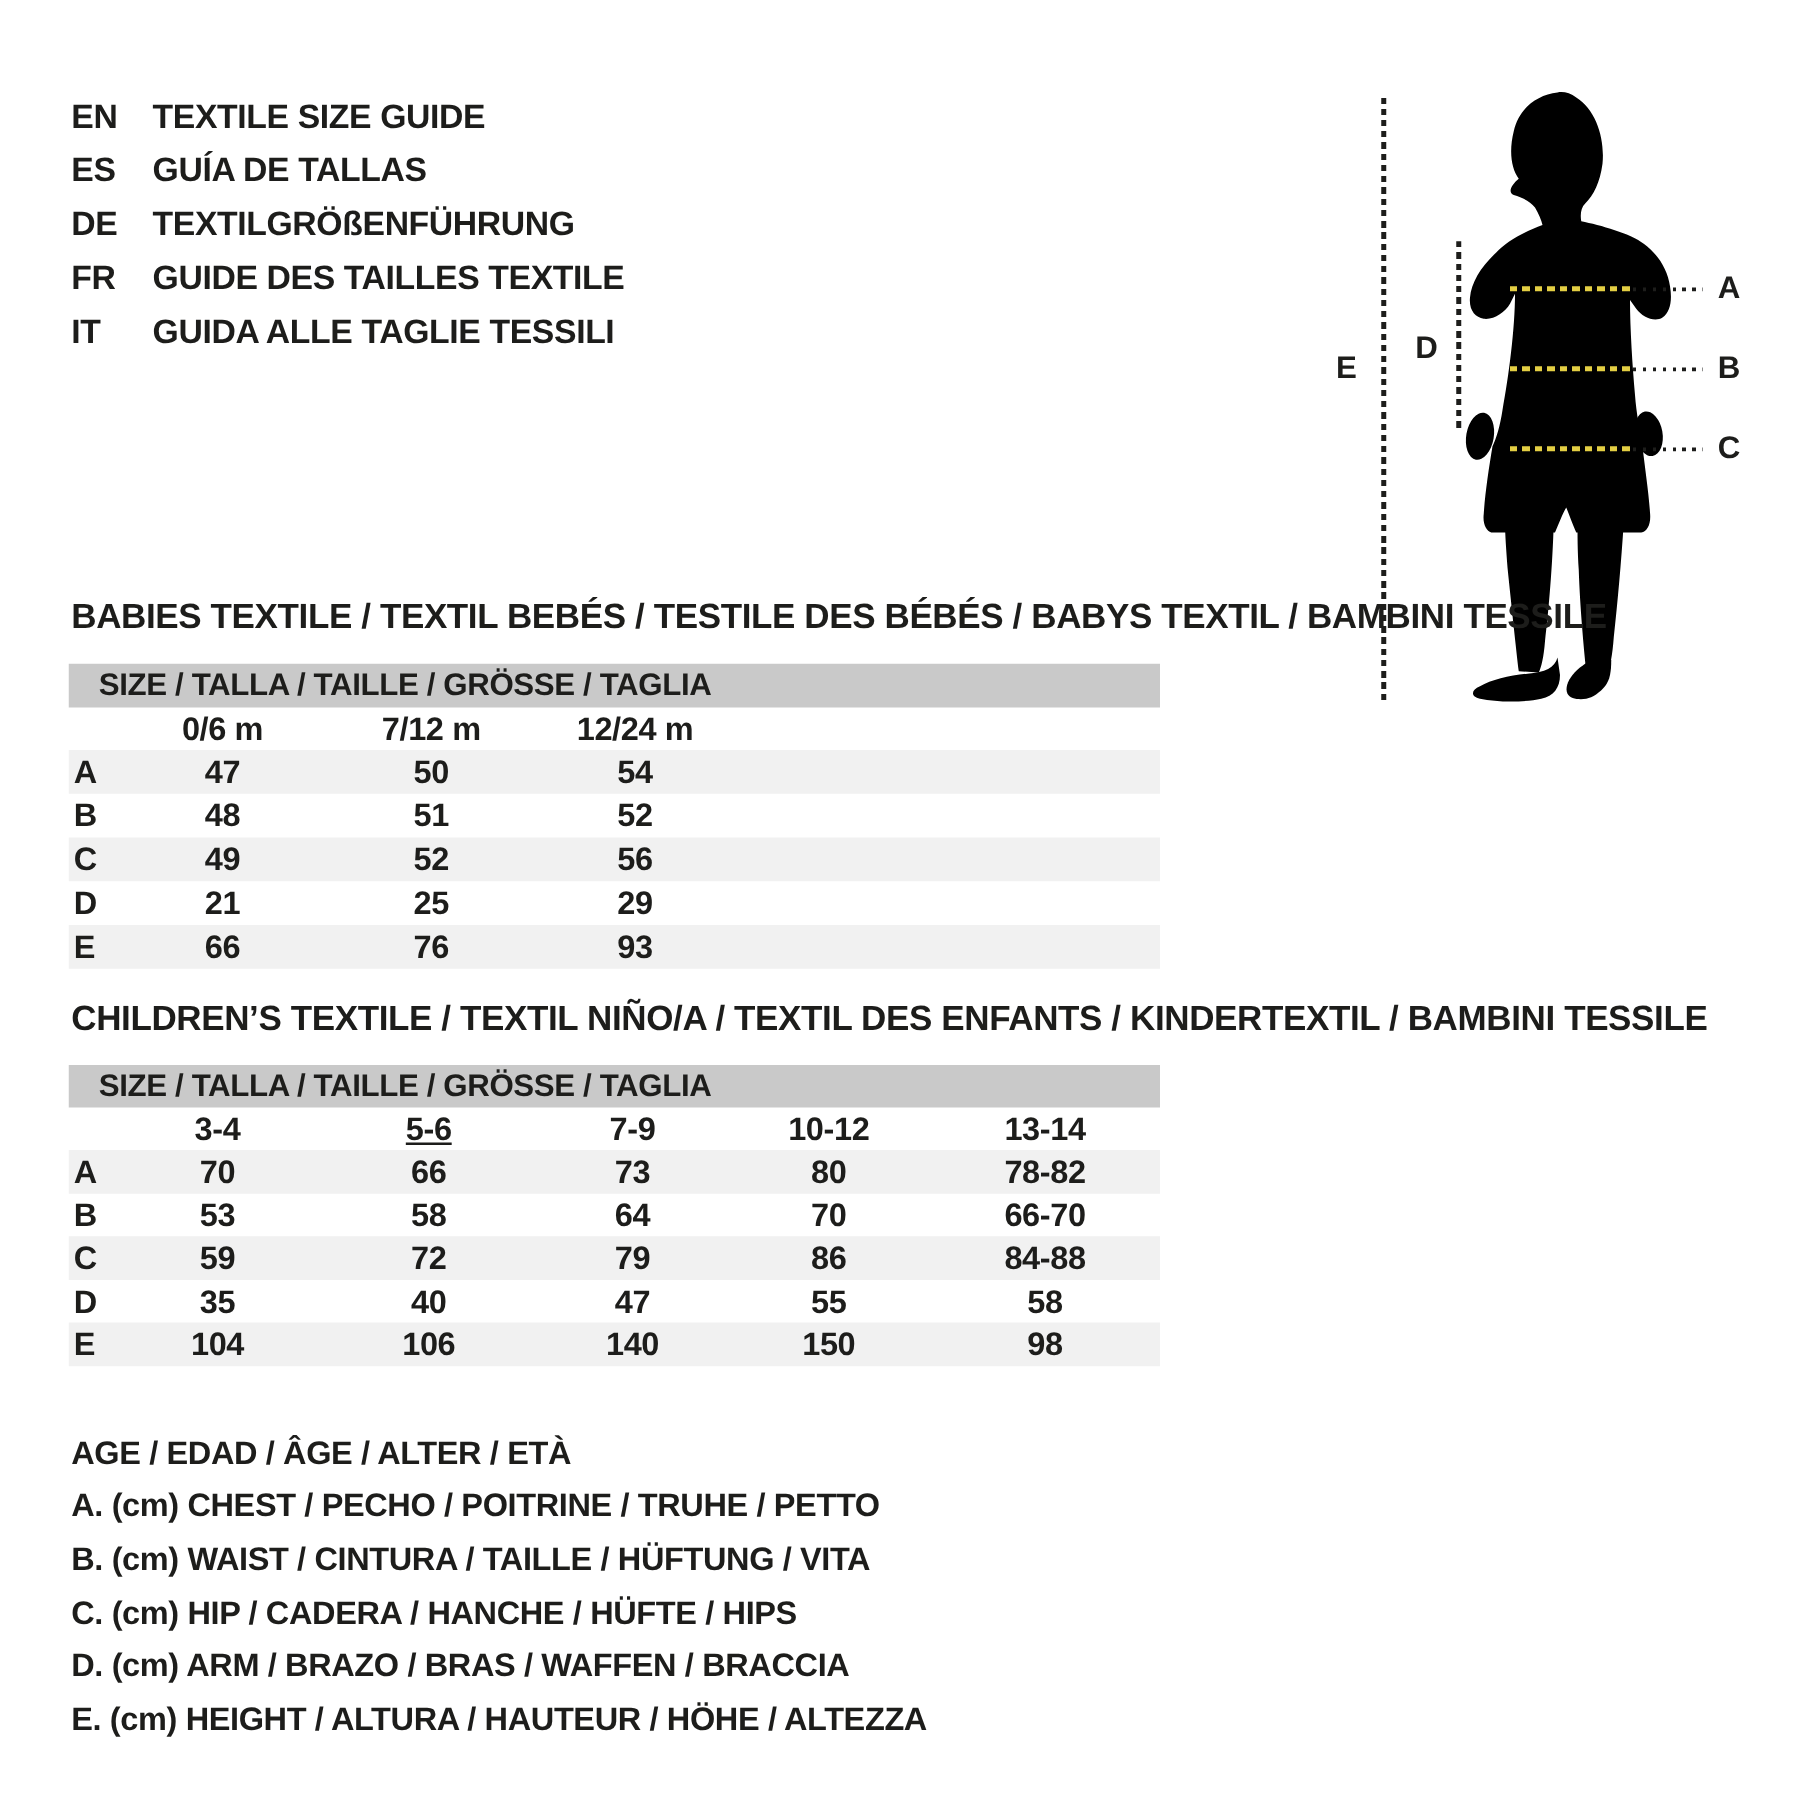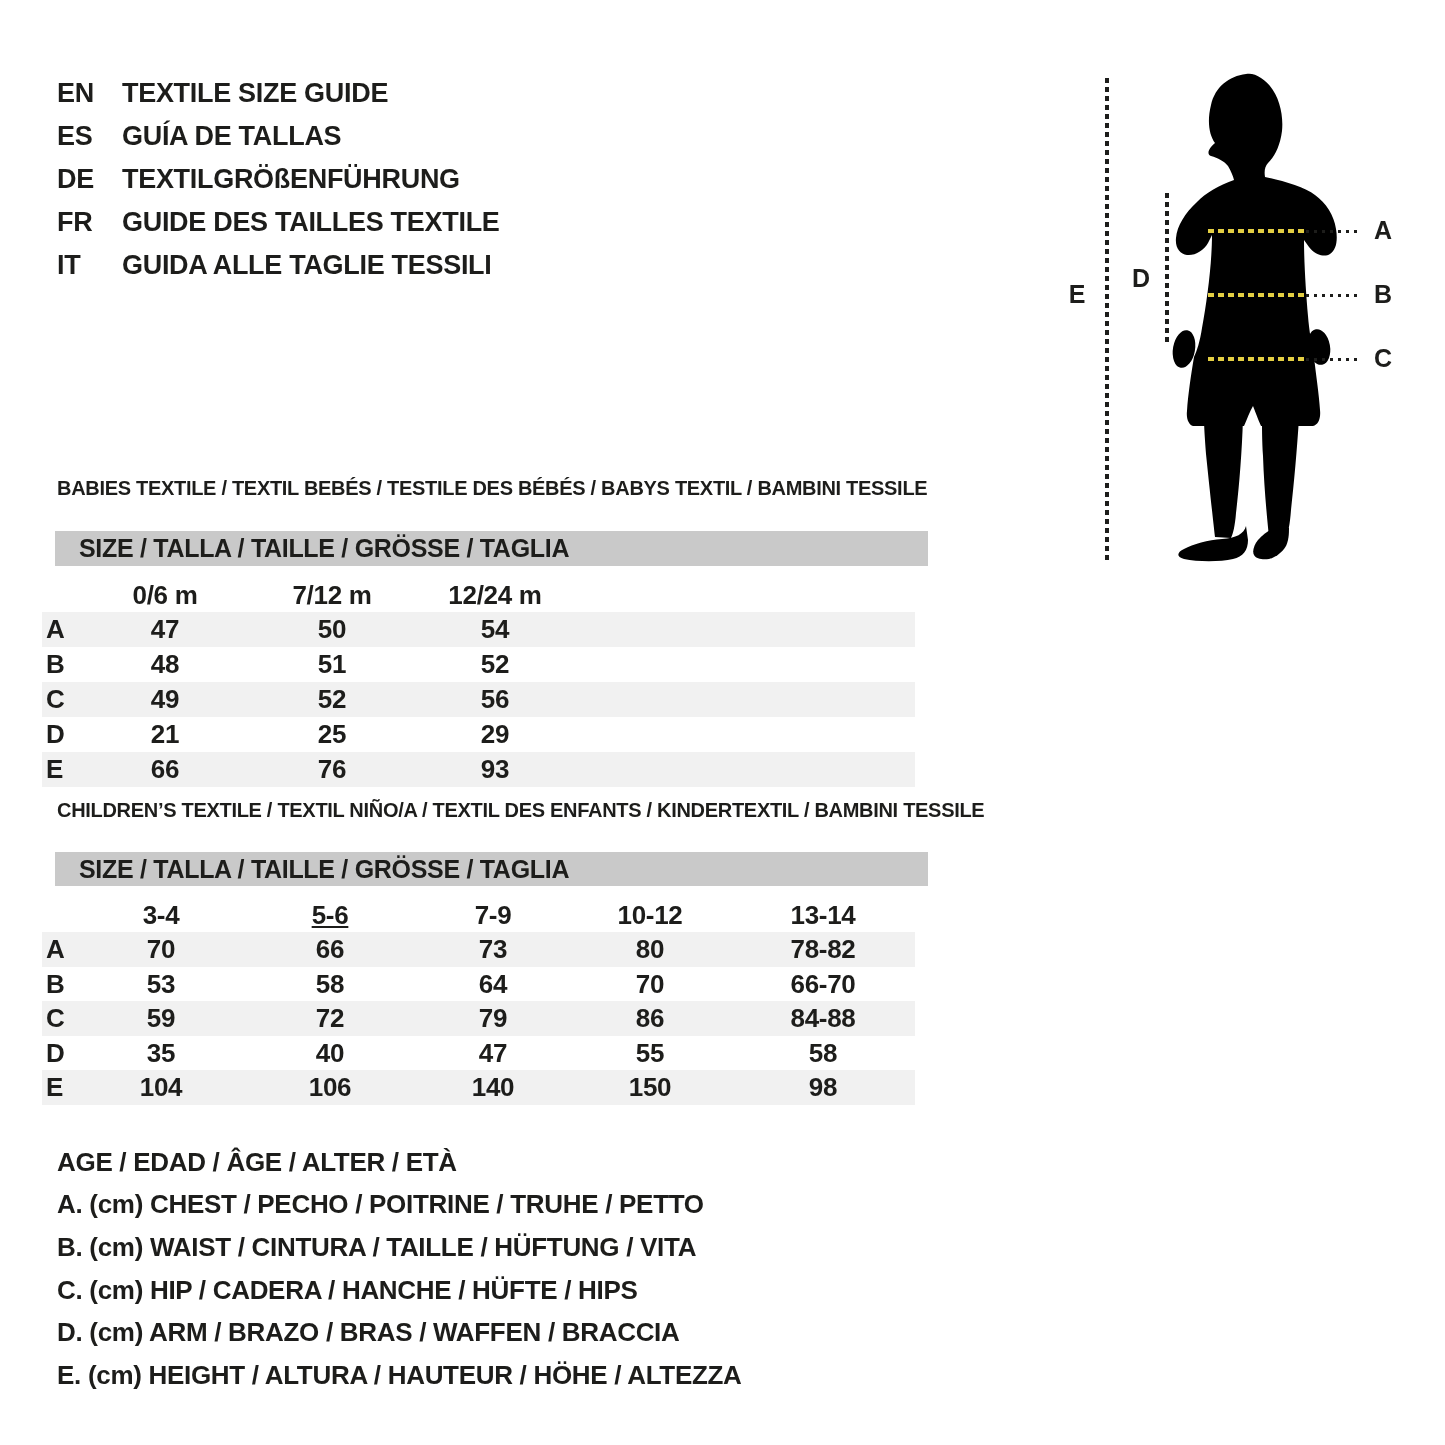--- a/index.html
+++ b/index.html
@@ -28,24 +28,24 @@
     background:repeating-linear-gradient(180deg,#1d1d1b 0 5px,transparent 5px 9px); }
   .line-e { left:1105px; top:78px; height:486px; }
   .line-d { left:1165px; top:193px; height:152px; }
   .yseg { position:absolute; height:4px; width:96px; left:1208px; z-index:3;
     background:repeating-linear-gradient(90deg,#e3ce43 0 6px,transparent 6px 10px); }
   .dotseg { position:absolute; height:3px; width:56px; left:1306px; z-index:3;
     background:repeating-linear-gradient(90deg,#1d1d1b 0 3px,transparent 3px 8px); }
   .mlabel { position:absolute; font-size:25px; width:34px; text-align:center; }
 
   
-  .sec-title { position:absolute; left:57px; font-size:20px; white-space:nowrap;text-align:right; }
+  .sec-title { position:absolute; left:57px; font-size:28px; white-space:nowrap;text-align:right; }
   .sizebar { position:absolute; left:55px; width:873px; background:#c9c9c9;
     font-size:25px; padding-left:24px; }
-  .trow { position:absolute; left:42px; width:873px;margin-top:12px; }
+  .trow { position:absolute; left:55px; width:873px; }
   .rlabel { position:absolute; left:4px; top:0; height:100%; font-size:26px; }
   .cell { position:absolute; top:0; transform:translateX(-50%); font-size:26px; white-space:nowrap; }
   .bg-alt { background:#f1f1f1; }
 
   .b-bar  { top:531px; height:35px; line-height:35px; }
   .b-cols { top:566px; height:34px; }
   .b-cols .cell, .b-cols .rlabel { line-height:34px; }
   .b-row  { height:35px; }
   .b-row .cell, .b-row .rlabel { line-height:35px; }
 

